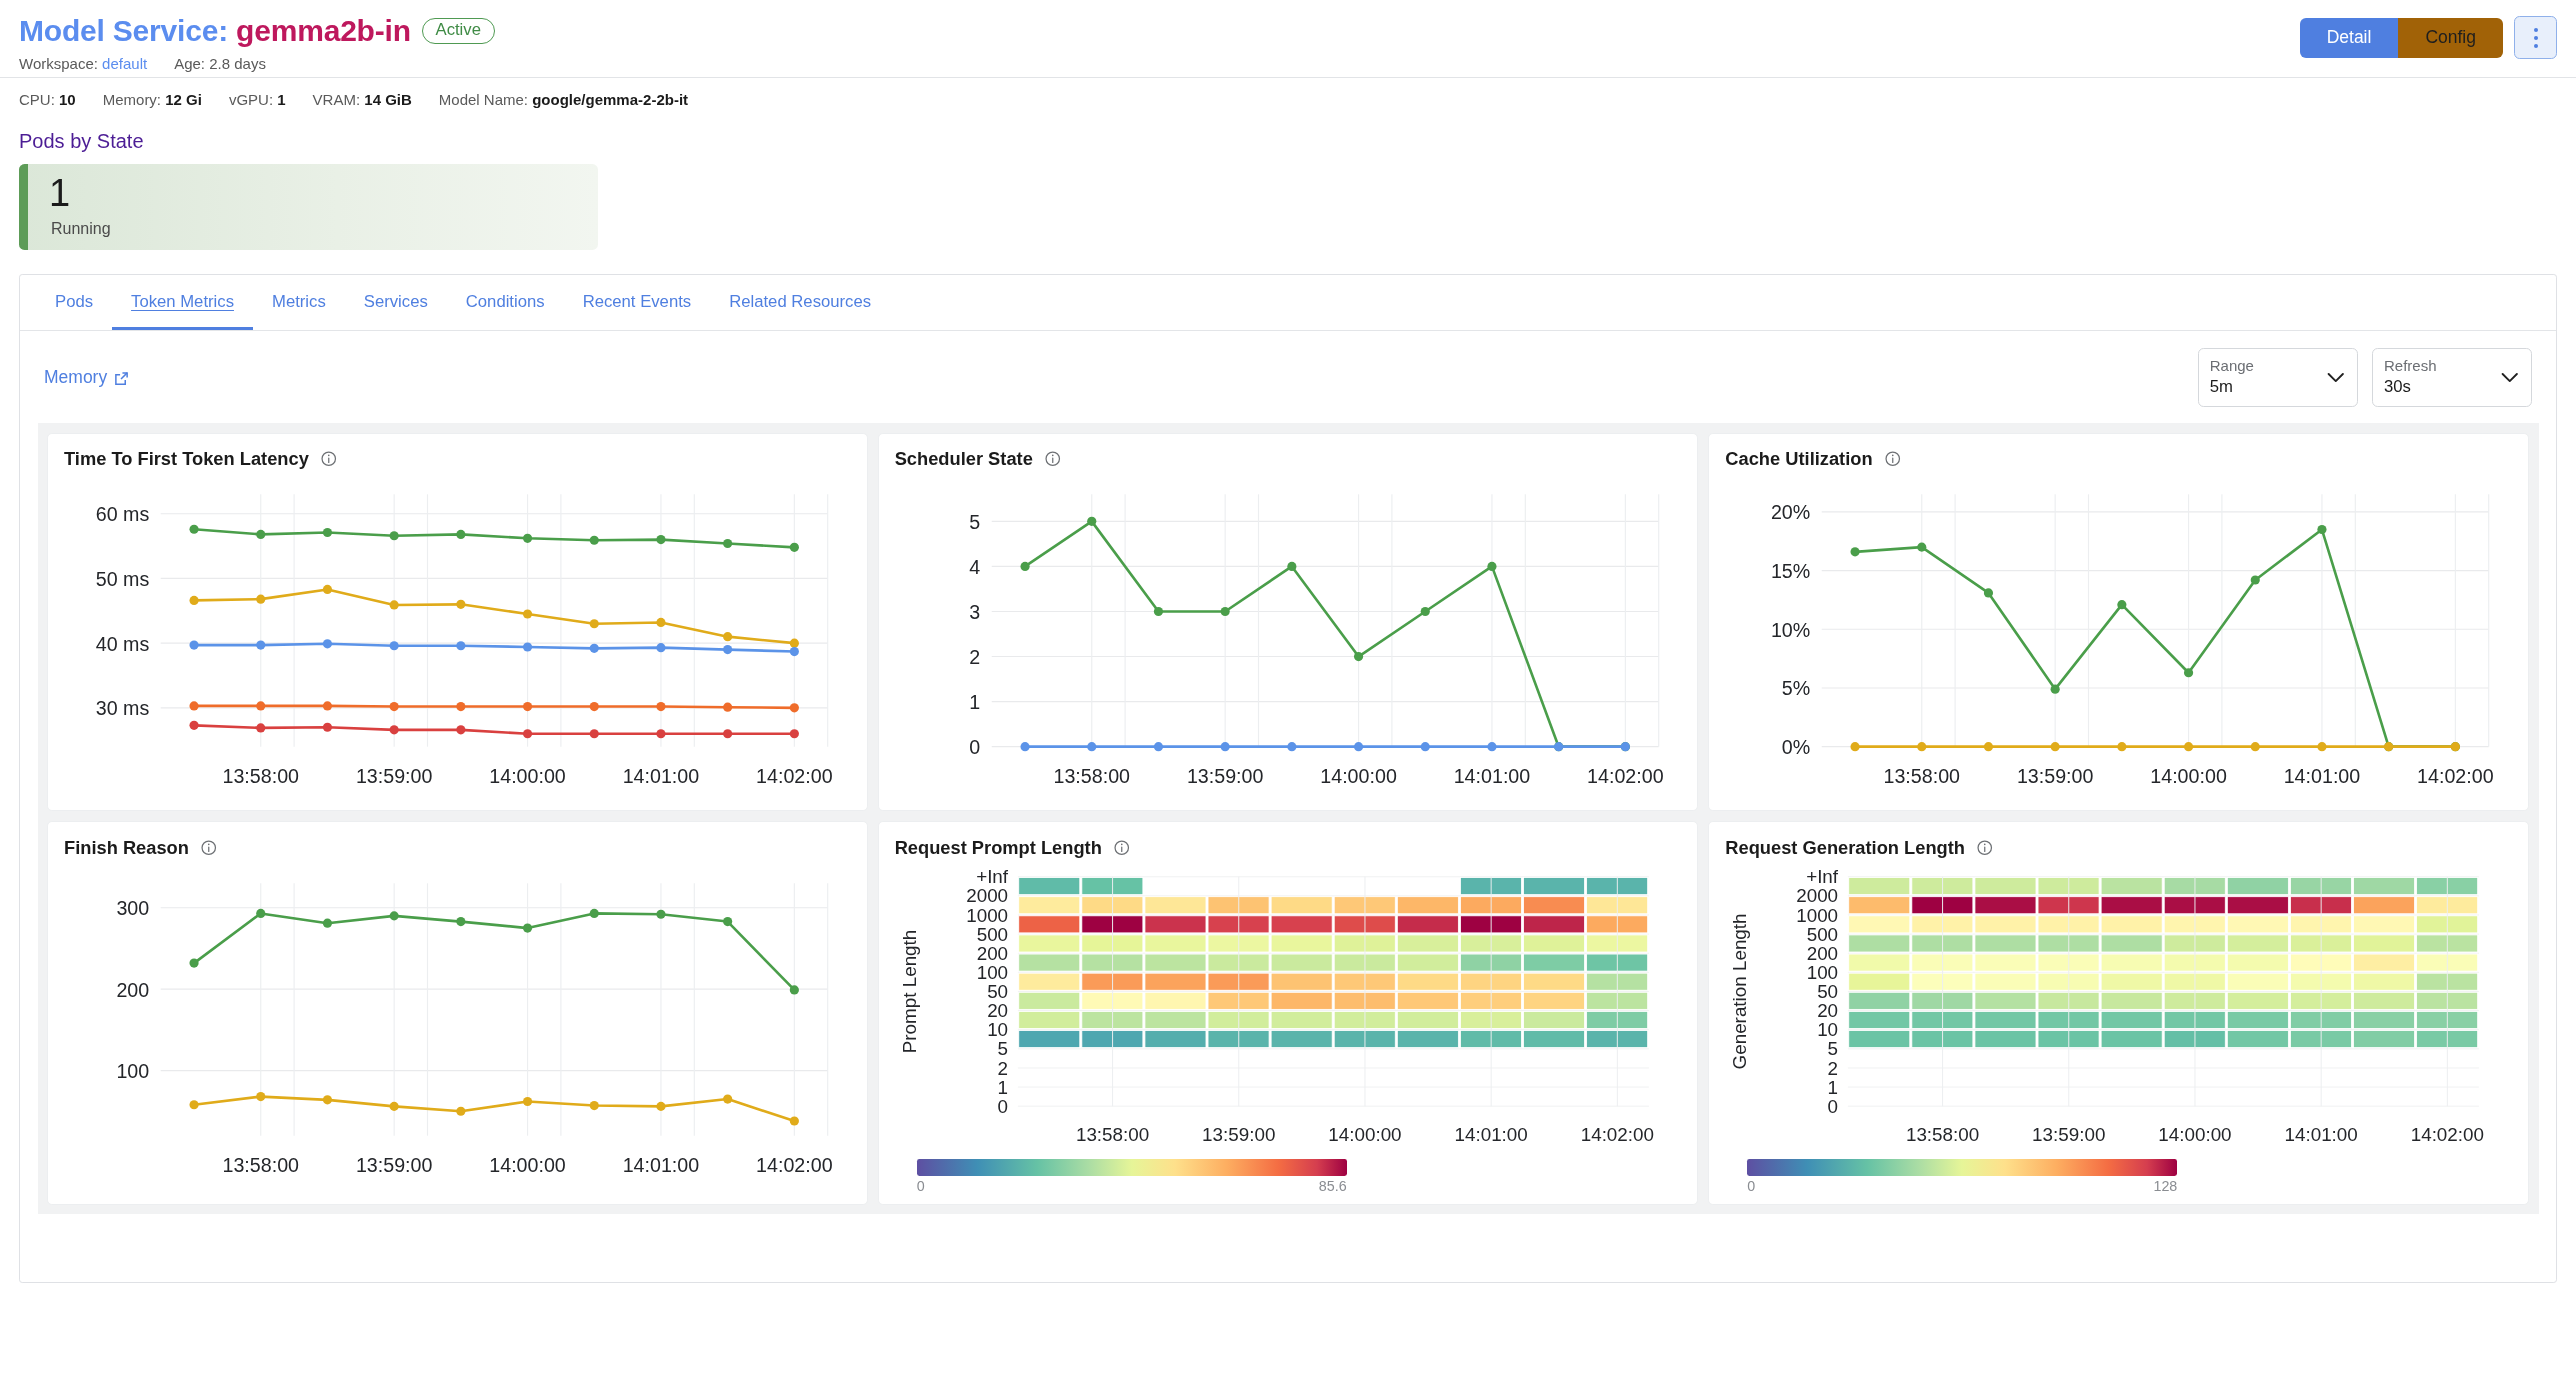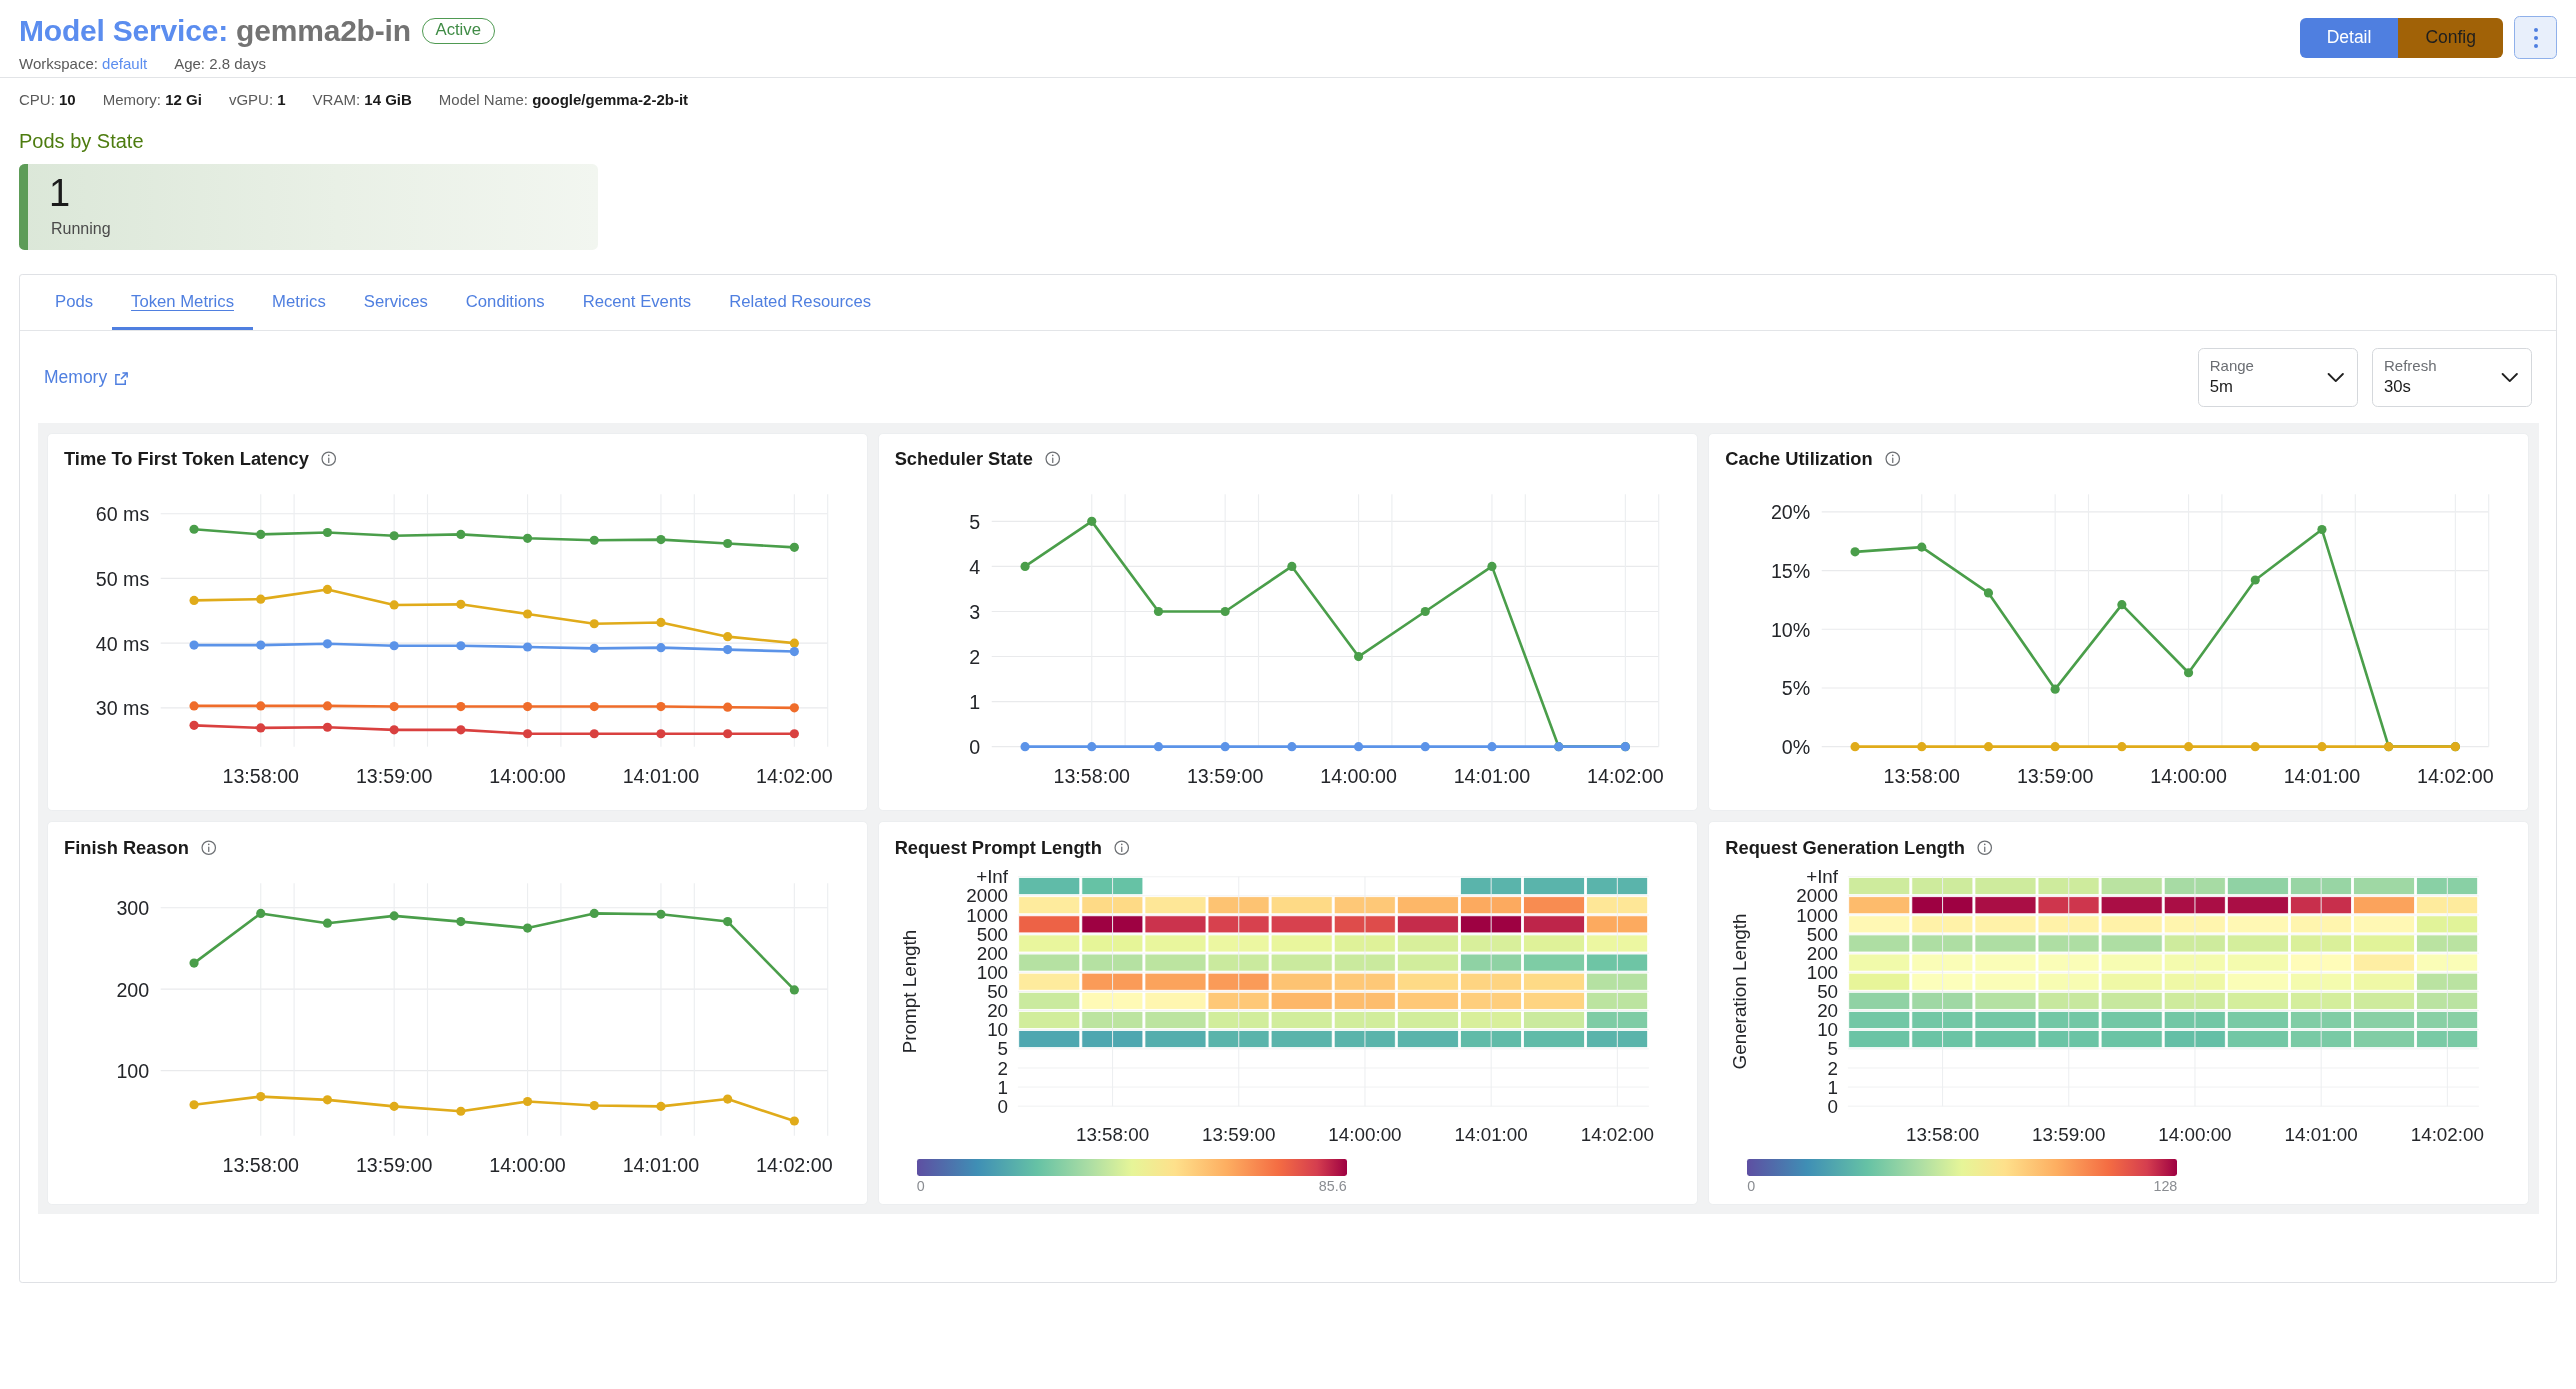--- a/index.html
+++ b/index.html
@@ -10,21 +10,21 @@
     font-family: "Liberation Sans", sans-serif;
     color: #1b1b1b;
     overflow: hidden;
   }
 
   
   .page-header { padding: 14.3px 19px 4.8px 19px; position: relative; }
   .title-row { display:flex; align-items:center; gap:11px; }
   .title { font-size: 30px; font-weight: 600; letter-spacing: -0.2px; line-height:1.1; }
   .title .kind { color:#5b8def; font-weight:600; }
-  .title .name { color:#737373; font-weight:700; }
+  .title .name { color:#be185d; font-weight:700; }
   .badge {
     border:0.8px solid #4f9a52; color:#3f8b45; border-radius:795px;
     font-size:16.7px; padding:3.2px 12.7px 4px; line-height:1; font-weight:400;
     background:#fff; white-space:nowrap;
   }
   .sub-row { margin-top:8px; font-size:15px; color:#555; display:flex; gap:27px; }
   .sub-row .lbl { color:#5a5a5a; }
   .sub-row .lnk { color:#5b8def; }
 
   .header-actions { position:absolute; right:19px; top:16px; display:flex; align-items:center; gap:11px; }
@@ -39,21 +39,21 @@
     display:flex; flex-direction:column; align-items:center; justify-content:center; gap:4px; cursor:pointer;
   }
   .kebab i { width:4px; height:4px; border-radius:50%; background:#4f7fe0; display:block; }
 
   .hr { height:0.8px; background:#e2e4e7; margin:0; }
 
   .meta-row { padding:12.7px 19px 14.3px; font-size:15px; display:flex; gap:27px; color:#5a5a5a; }
   .meta-row .val { color:#1b1b1b; font-weight:600; }
 
   
-  .section-title { font-size:20px; font-weight:500; padding:8px 19px 0 19px; color:#4d7c0f; }
+  .section-title { font-size:20px; font-weight:500; padding:8px 19px 0 19px; color:#4c1d95; }
   .pods-wrap { padding:11px 19px 0 19px; }
   .pod-card {
     width:579px; height:86px; border-radius:5.6px; position:relative; overflow:hidden;
     background:linear-gradient(90deg,#dbe7d8 0%, #e9f0e6 55%, #f2f6f0 100%);
   }
   .pod-card .bar { position:absolute; left:0; top:0; bottom:0; width:8.8px; background:#5d9c58; }
   .pod-card .n { position:absolute; left:30px; top:10.3px; font-size:38px; font-weight:400; color:#1b1b1b; line-height:1; }
   .pod-card .s { position:absolute; left:32px; top:56px; font-size:16px; color:#4b4b4b; }
 
   

